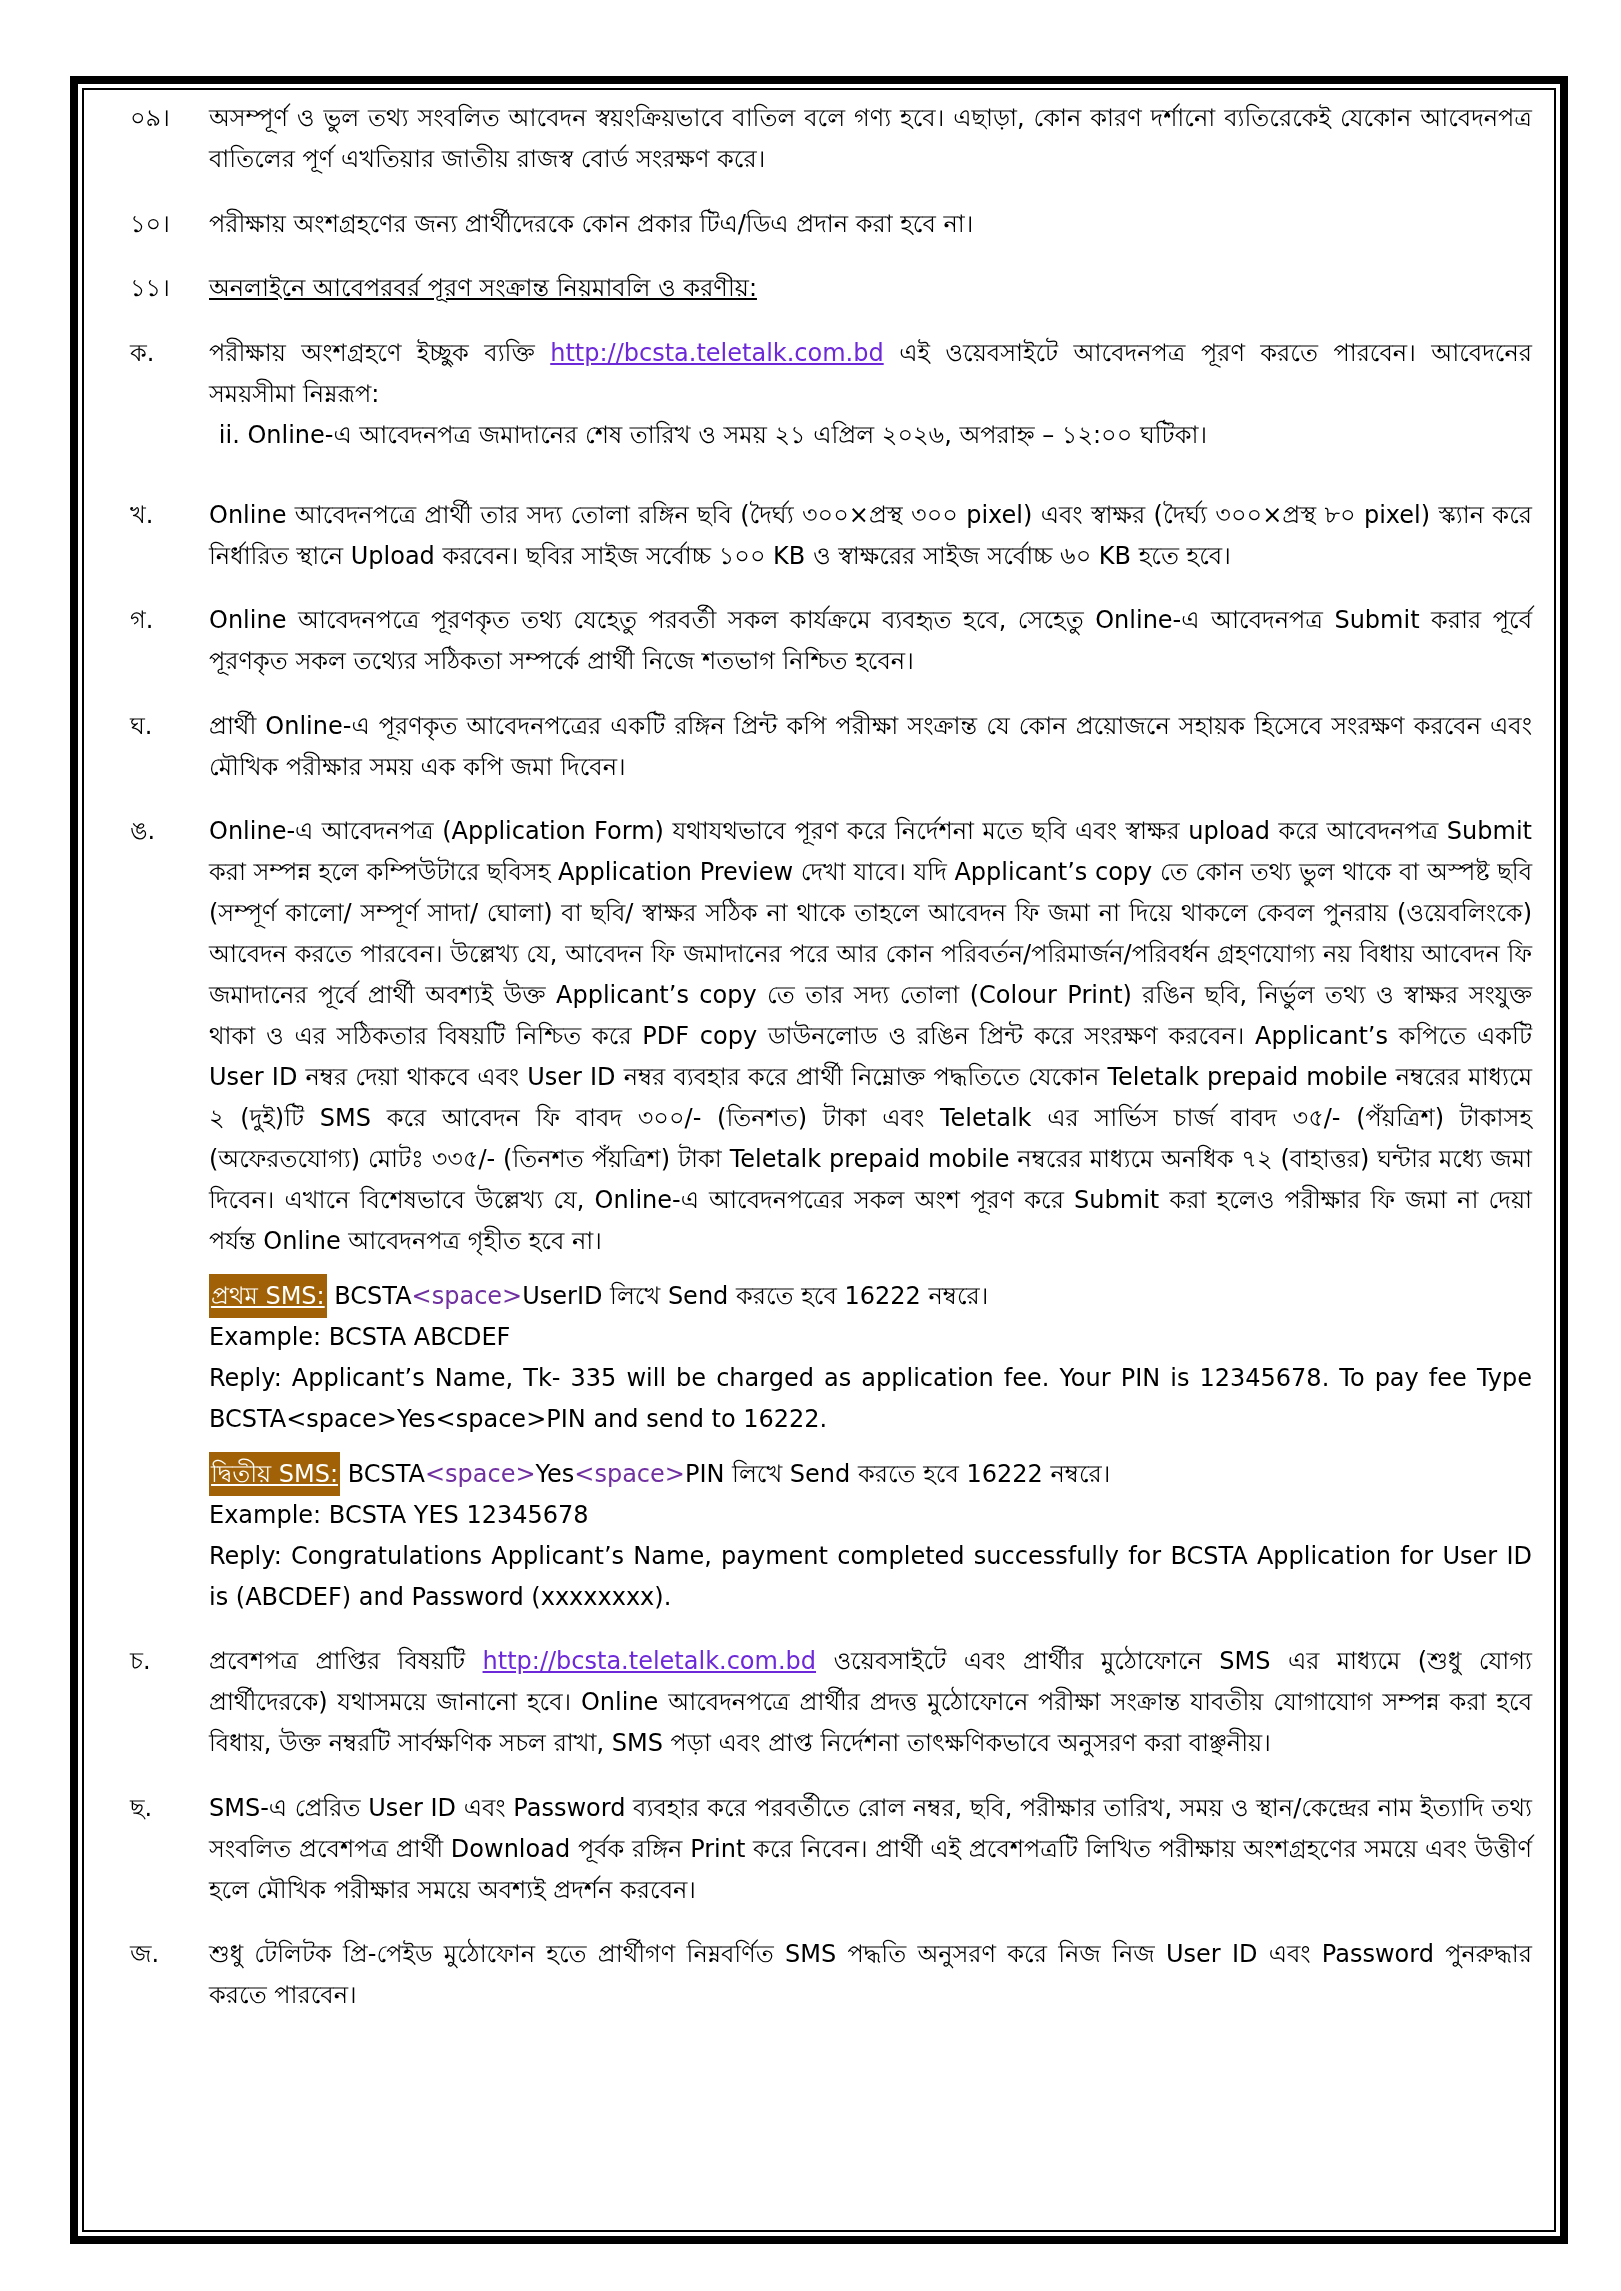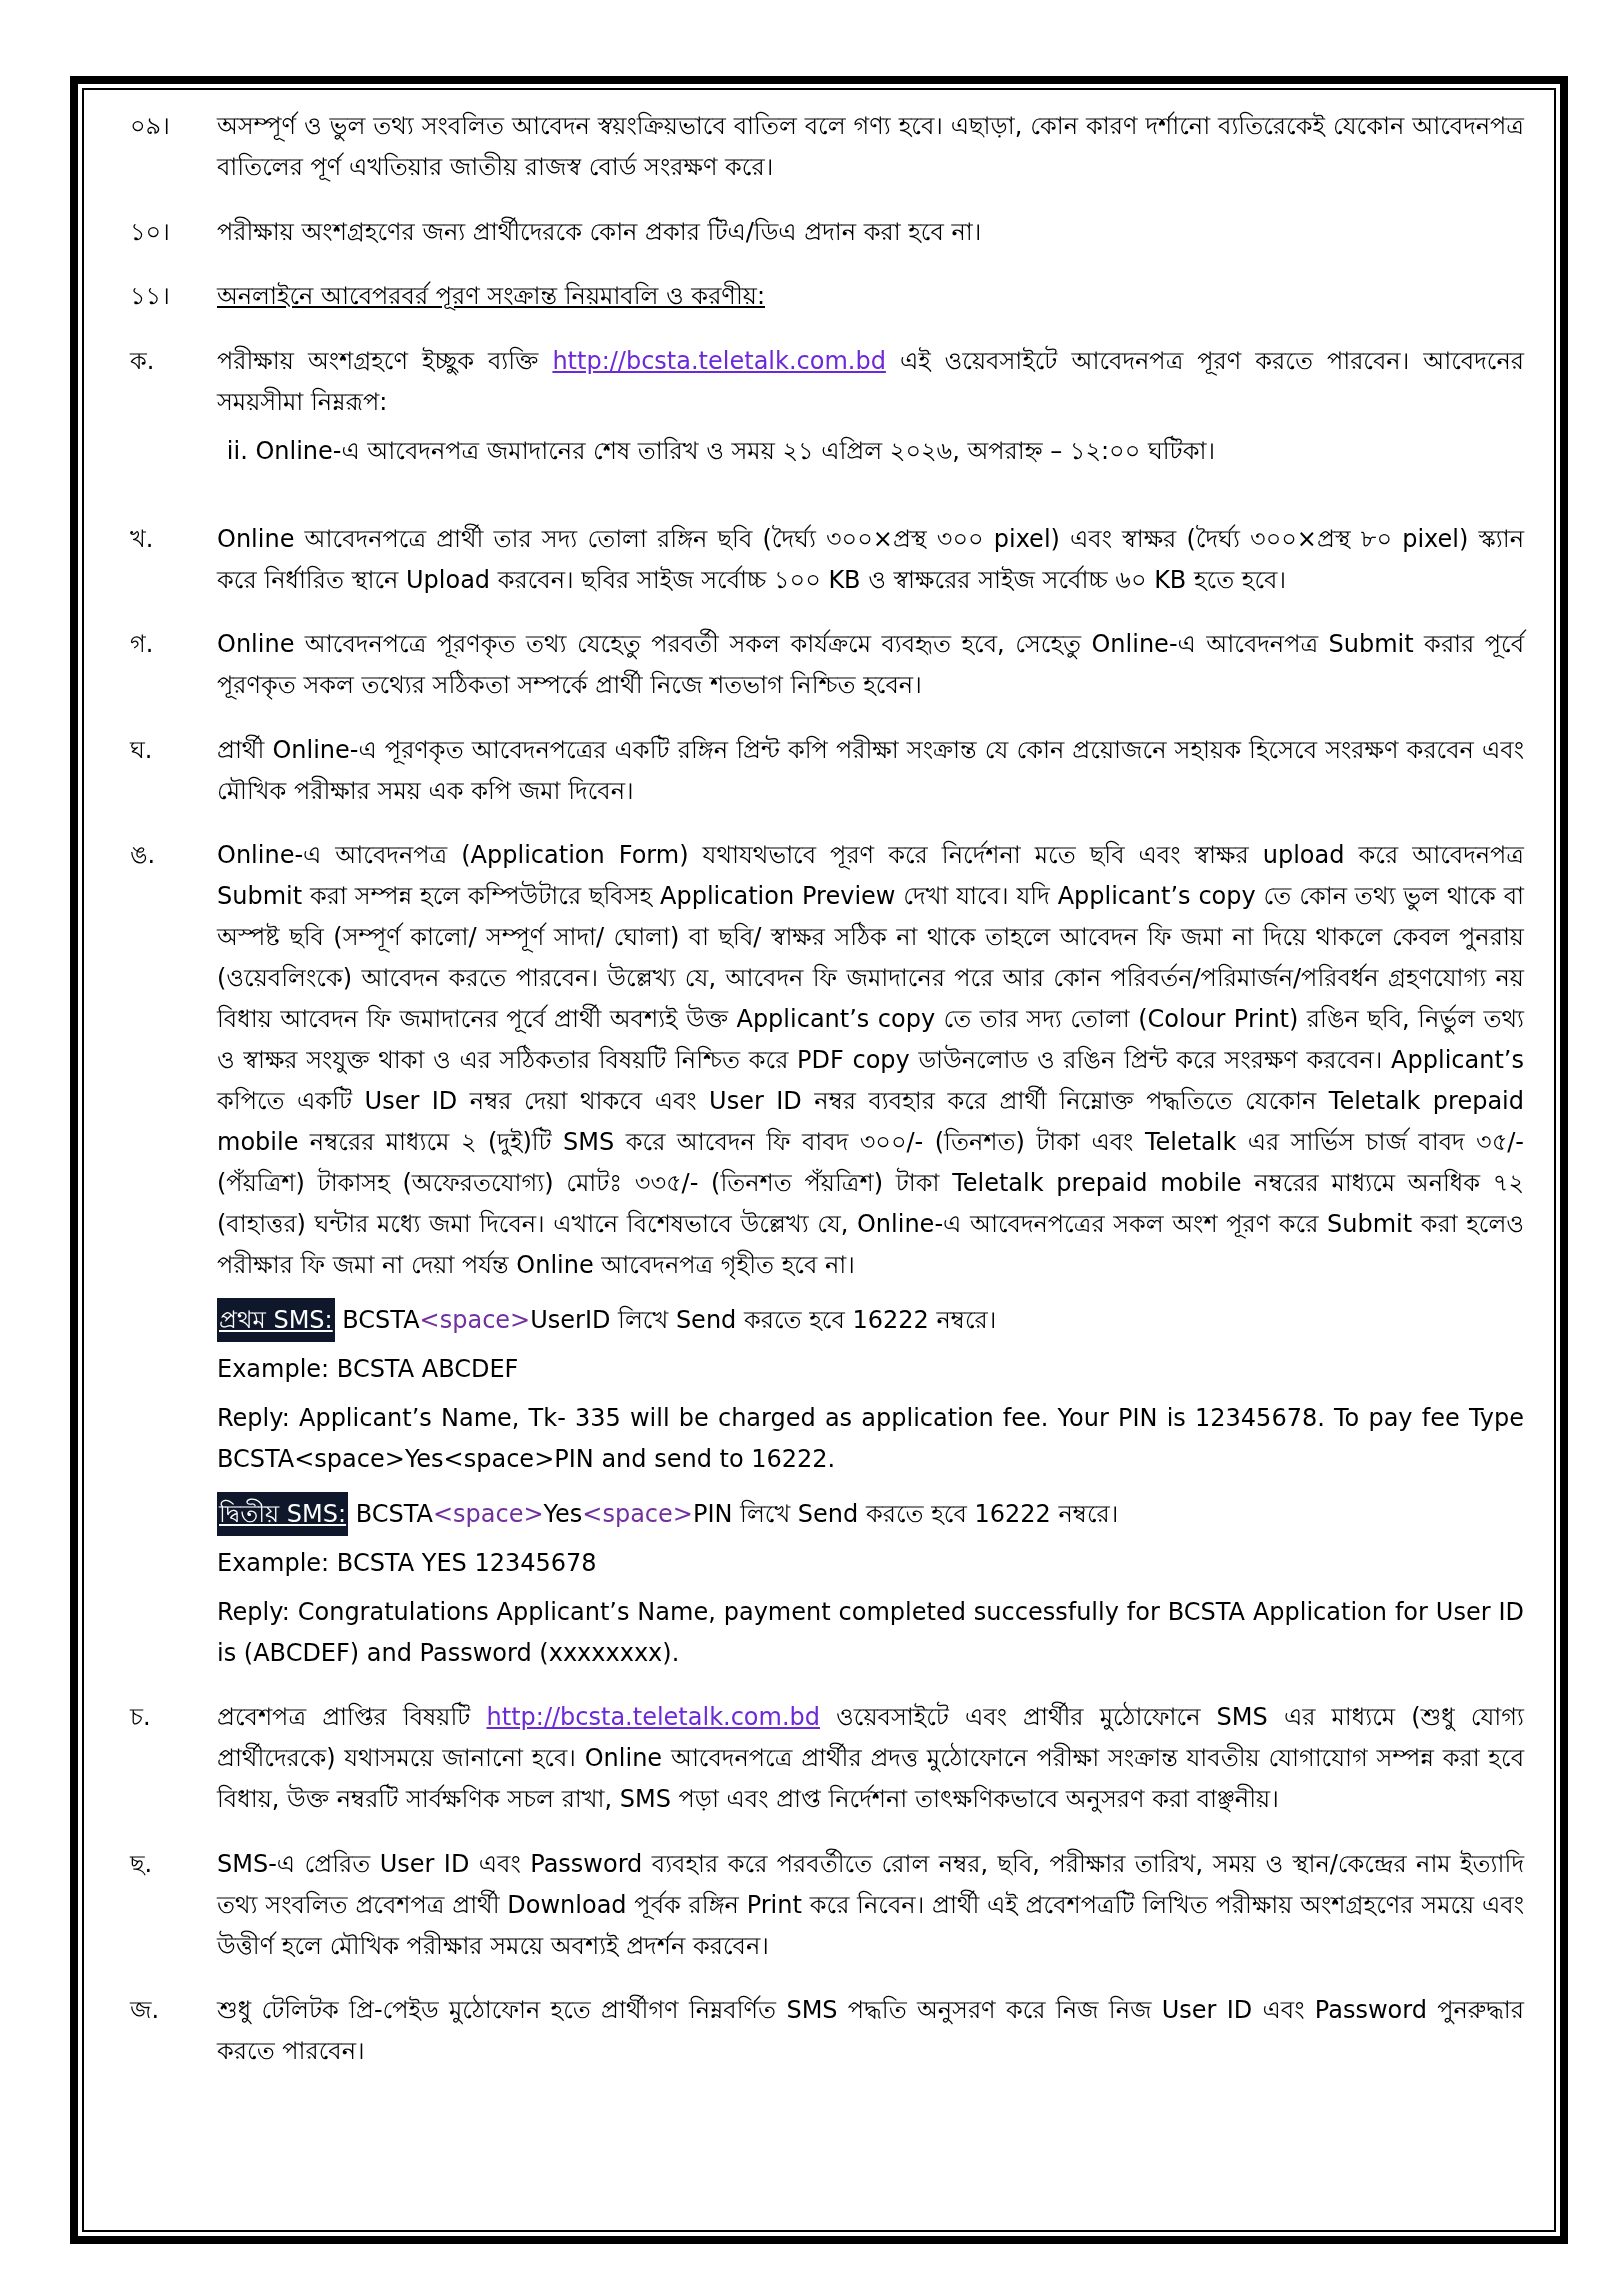--- a/index.html
+++ b/index.html
@@ -6,26 +6,26 @@
   body { width: 1621px; height: 2292px; position: relative; overflow: hidden;
          font-family: "DejaVu Sans", "Liberation Sans", sans-serif; color: #000; }
   .frame-outer { position: absolute; left: 70px; top: 76px; width: 1498px; height: 2168px;
                  box-sizing: border-box; border: 8.8px solid #000; }
   .frame-inner { position: absolute; left: 3.9px; top: 3.9px; right: 3.9px; bottom: 3.9px;
                  border: 2px solid #000; }
   .content { position: absolute; left: 130px; top: 98px; width: 1402px; }
   .item { position: relative; padding-left: 79px; font-size: 24px; line-height: 41px;
           text-align: justify; margin-bottom: 23.5px; }
   .item .num { position: absolute; left: 0; top: 0; }
-  .item .p { margin: 8px; }
+  .item .p { margin: 0; }
   .under { text-decoration: underline; }
   .link { color: #6d28d9; text-decoration: underline; }
   .sub-line { padding-left: 9.8px; }
   .gap { height: 15.7px; }
-  .sms-label { background: #0f172a; color: #fff; text-decoration: underline; padding: 8px 2px; }
+  .sms-label { background: #a16207; color: #fff; text-decoration: underline; padding: 8px 2px; }
   .space-tok { color: #7030a0; }
   .sms-block { margin-top: 13.7px; }
 </style>
 </head>
 <body>
 
 <div class="frame-outer">
   <div class="frame-inner"></div>
 </div>
 

